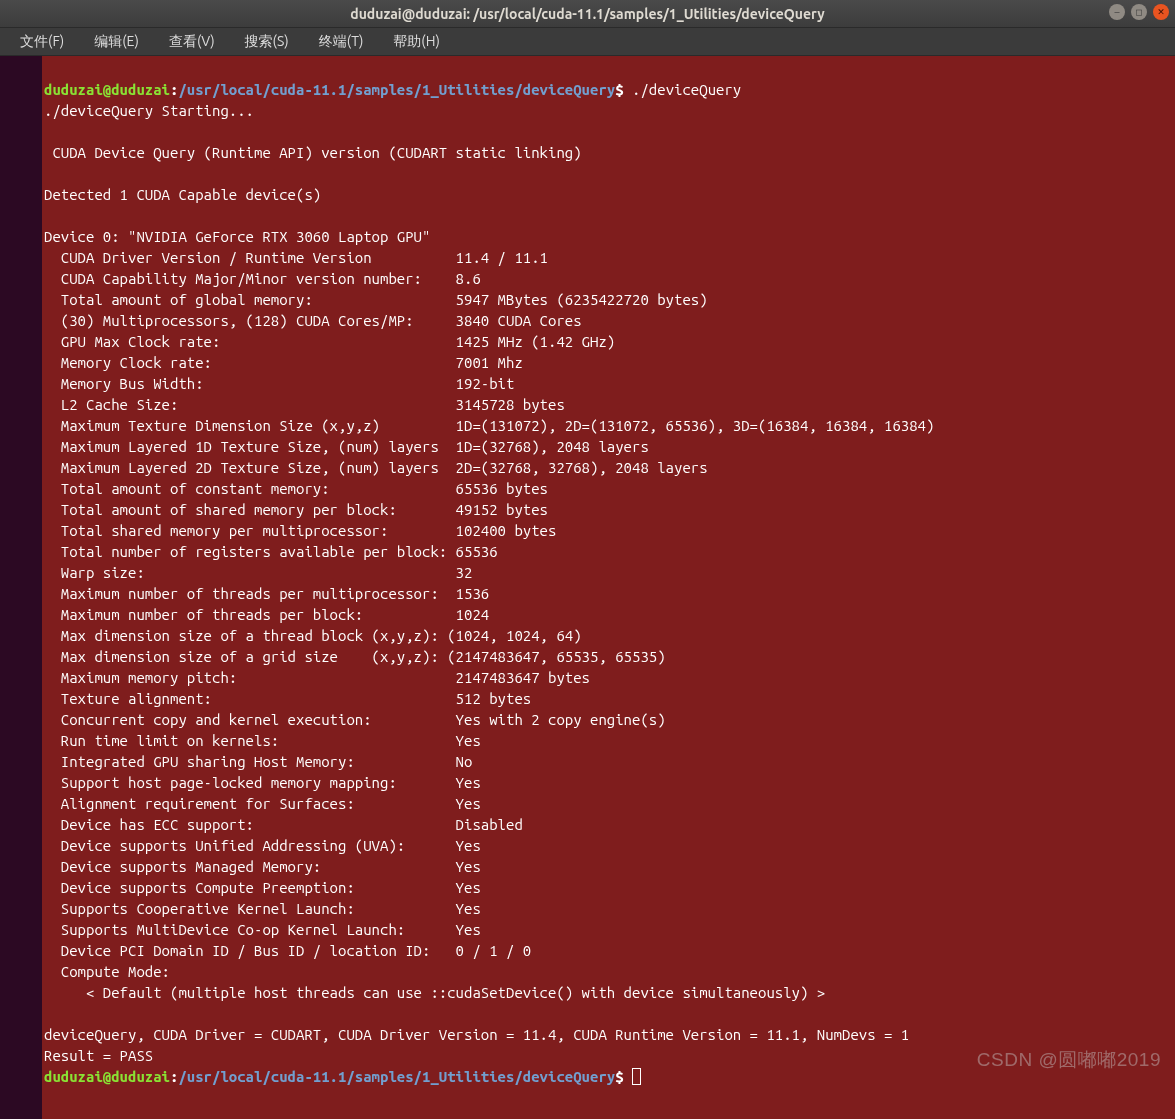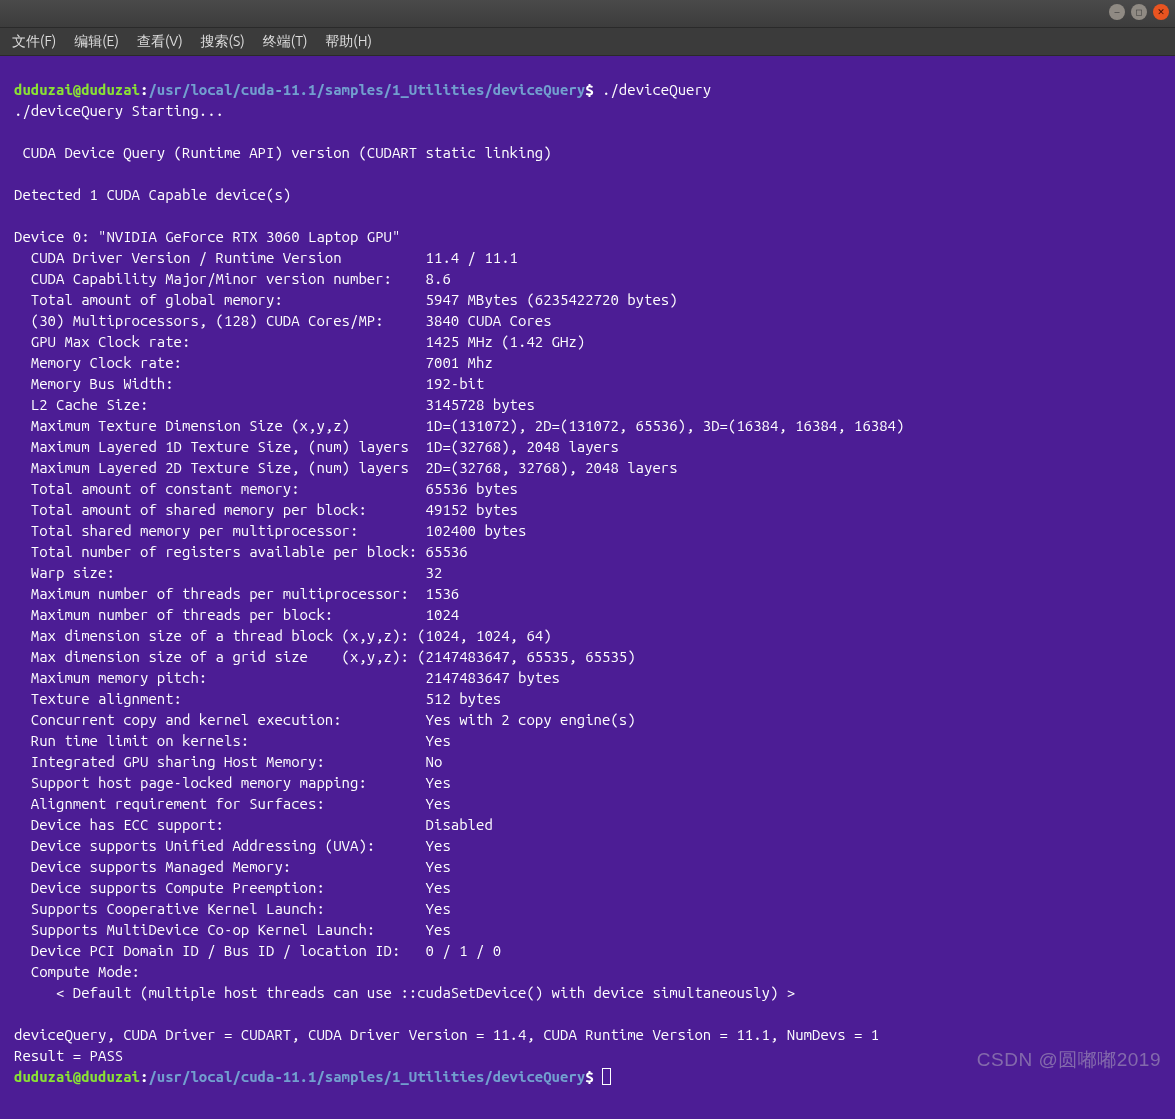--- a/index.html
+++ b/index.html
@@ -46,36 +46,37 @@
     font-family: sans-serif;
   }
   .win-min { background: #8f8a83; }
   .win-max { background: #8f8a83; }
   .win-close { background: #e95420; color: #3a1006; }
   .menubar {
     height: 28px;
     background: #3b3b3b;
     display: flex;
     align-items: center;
-    padding: 0 4px;
-    gap: 2px;
+    padding: 0 12px;
+    gap: 14px;
     font-family: "Ubuntu", sans-serif;
     font-size: 14px;
     color: #dcdcdc;
     border-bottom: 1px solid #2a2a2a;
   }
   .menu-item { padding: 2px 8px; }
   .terminal {
-    background: #4c1d95;
-    padding: 2px 2px 2px 14px;
+    background: #7f1d1d;
+    padding: 2px 2px 2px 2px;
     white-space: pre;
     line-height: 21px;
     font-size: 15px;
     height: calc(100% - 56px);
     overflow: hidden;
+    margin-left: 42px;
   }
   .prompt-user { color: #8ae234; font-weight: bold; }
   .prompt-path { color: #729fcf; font-weight: bold; }
   .prompt-sep  { color: #ffffff; font-weight: bold; }
   .term-text   { color: #ffffff; }
   .cursor {
     display: inline-block;
     width: 9px;
     height: 17px;
     border: 1px solid #fff;
@@ -89,20 +90,21 @@
     font-size: 19px;
     color: rgba(200,200,200,0.45);
     letter-spacing: 0.5px;
     pointer-events: none;
   }
 </style>
 </head>
 <body>
 
 <div class="titlebar">
+  <span class="titlebar-title">duduzai@duduzai: /usr/local/cuda-11.1/samples/1_Utilities/deviceQuery</span>
   <div class="window-controls">
     <div class="win-btn win-min">–</div>
     <div class="win-btn win-max">◻</div>
     <div class="win-btn win-close">✕</div>
   </div>
 </div>
 
 <div class="menubar">
   <span class="menu-item">文件(F)</span>
   <span class="menu-item">编辑(E)</span>

